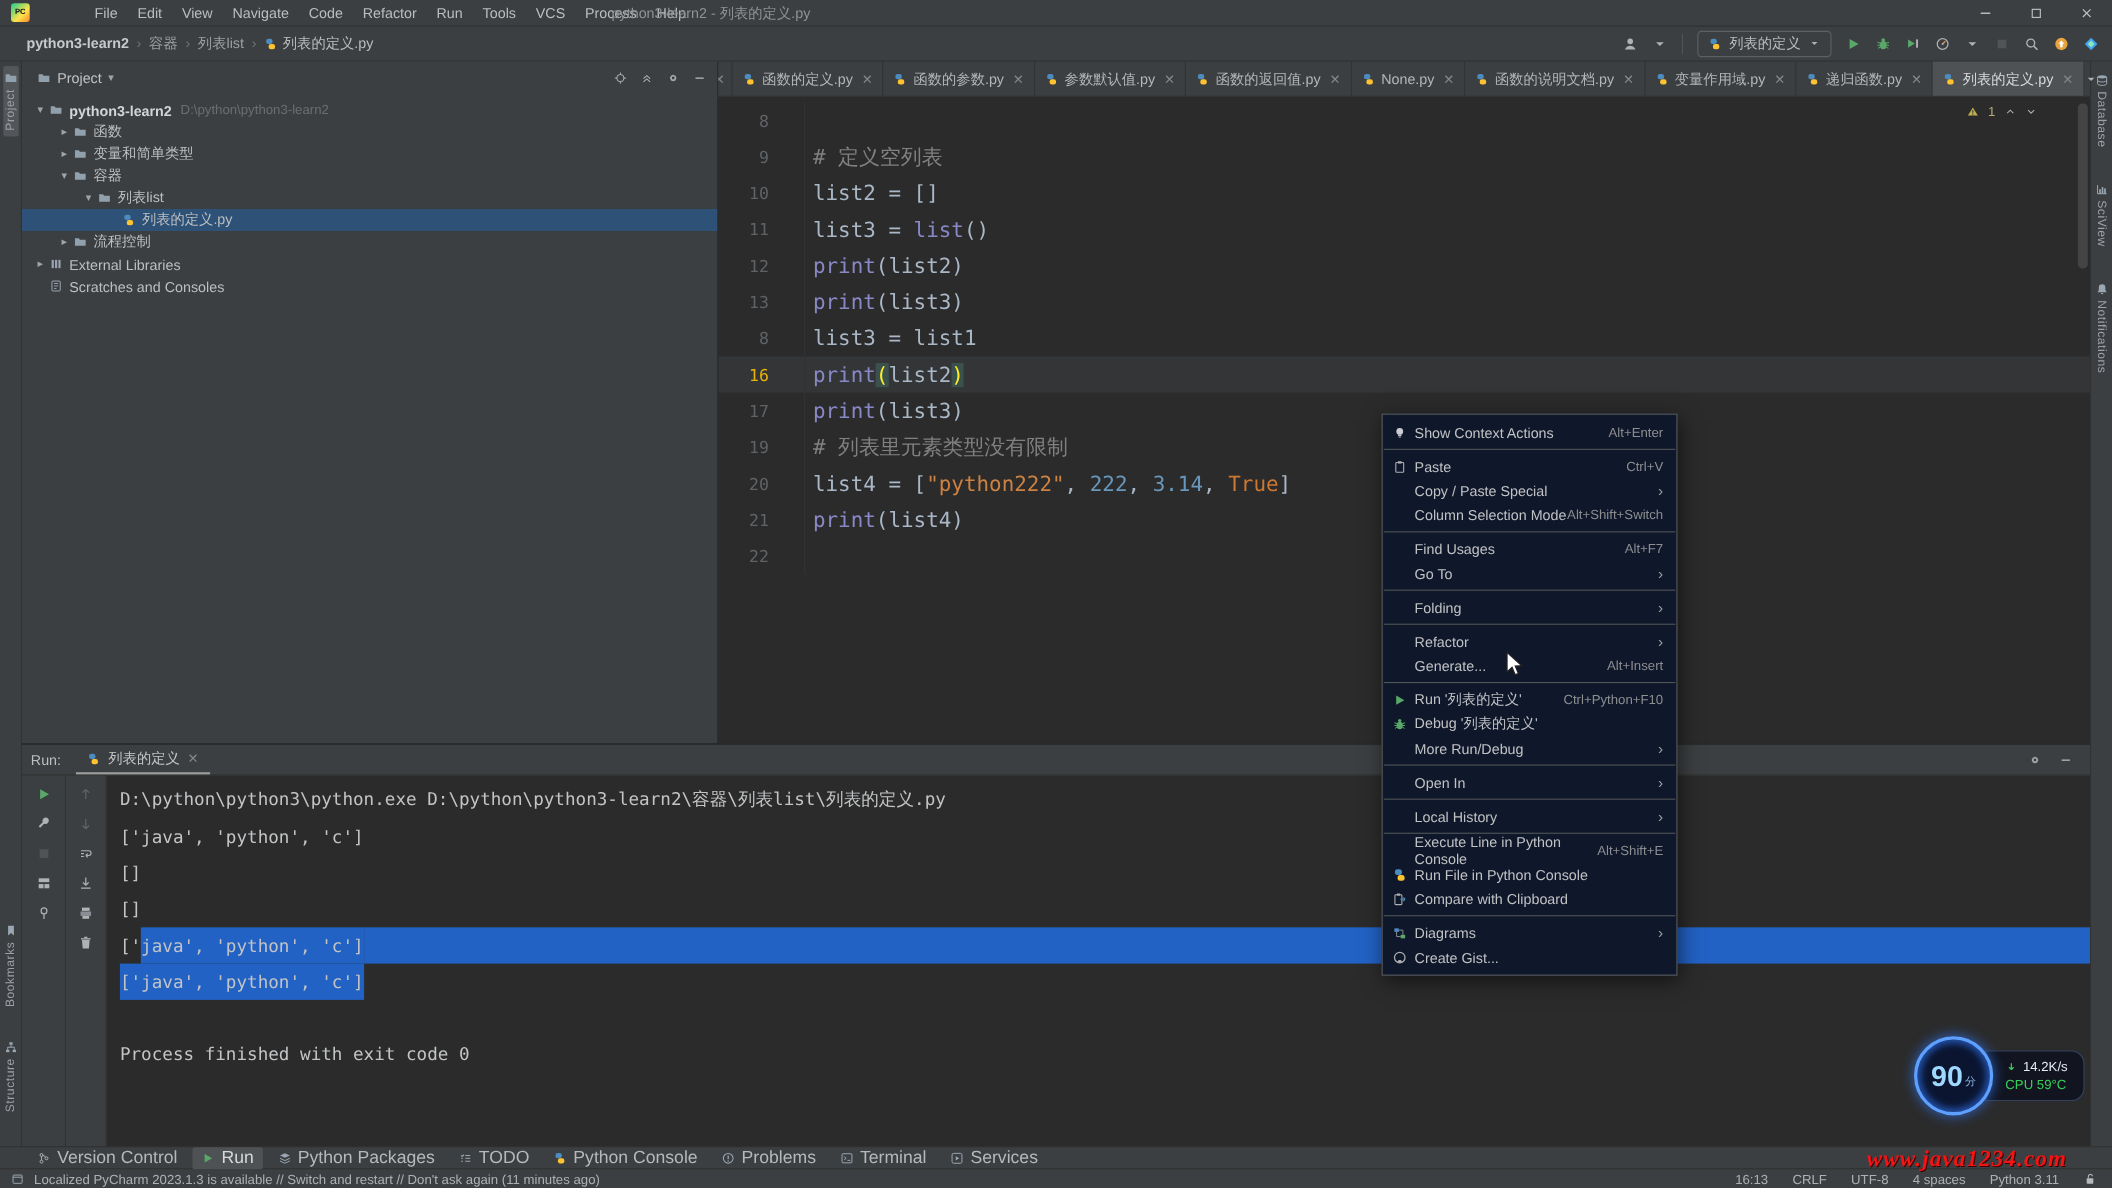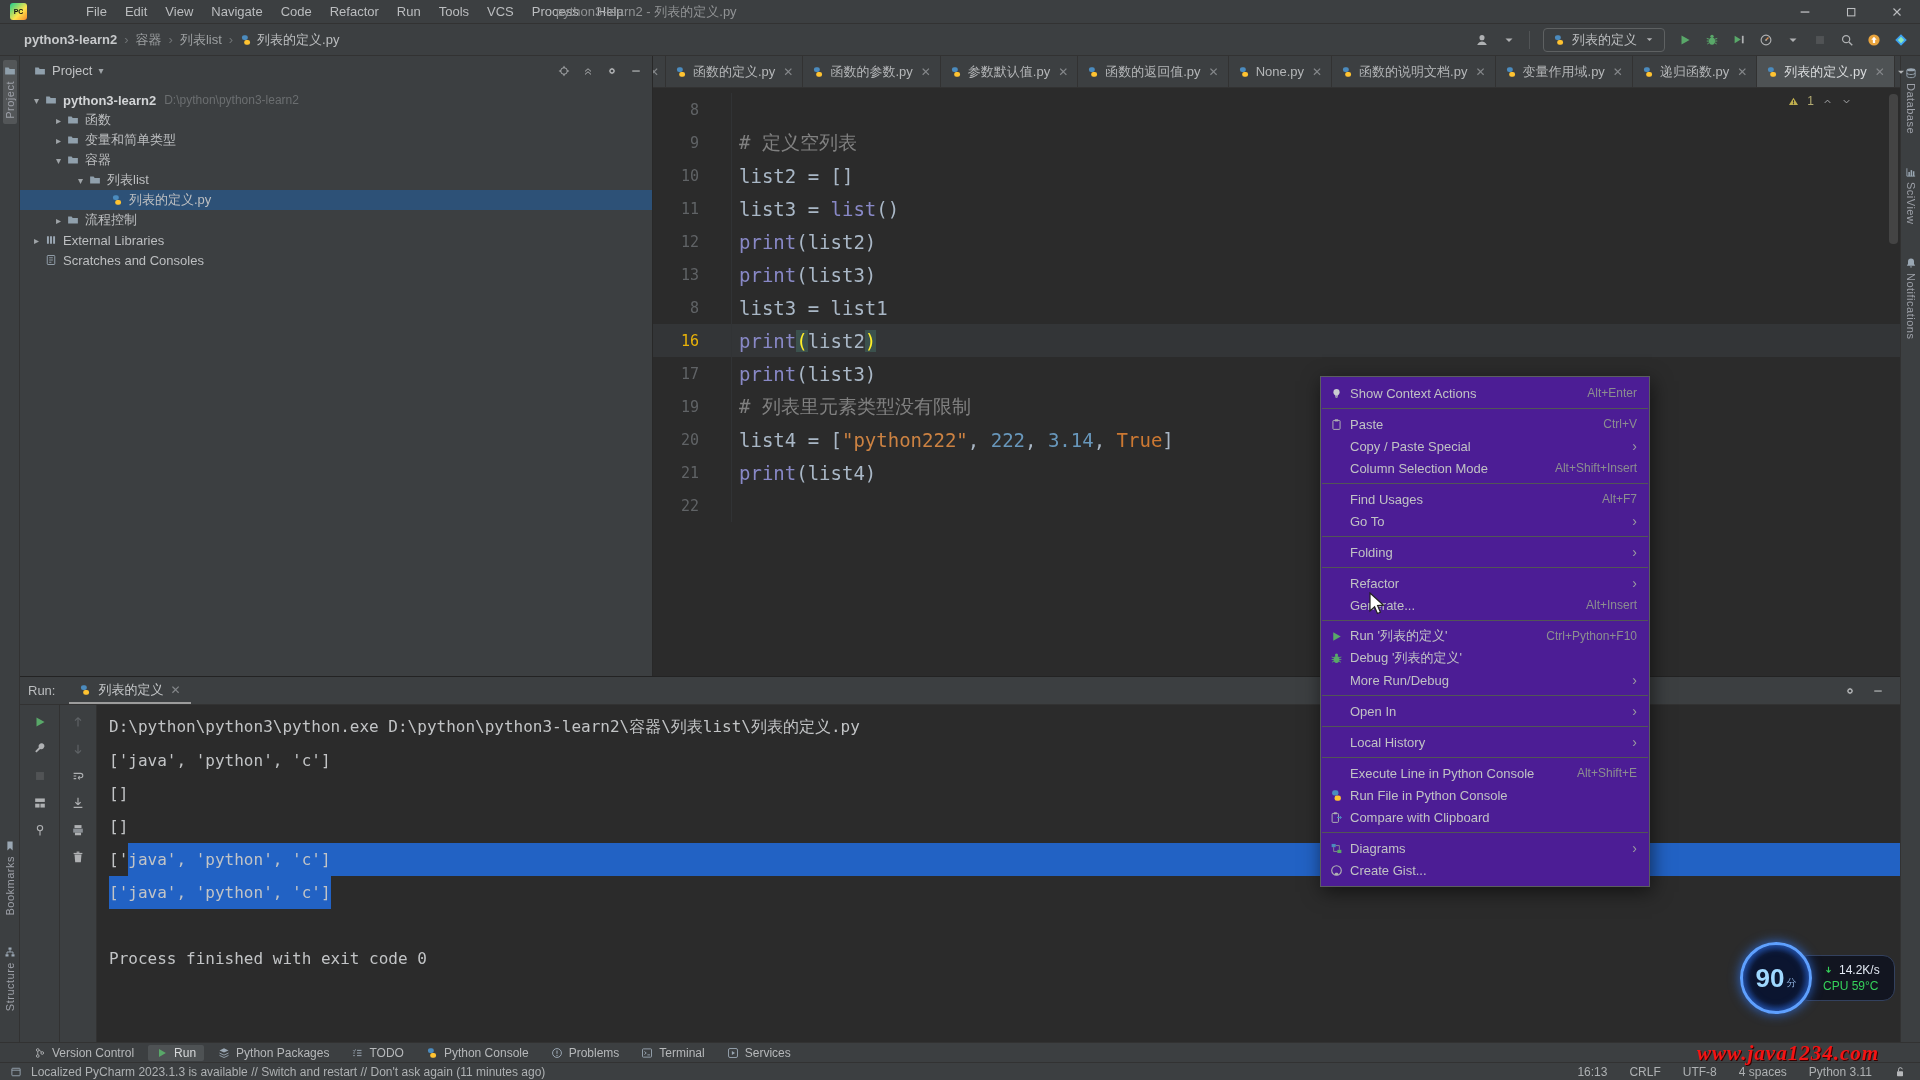--- a/index.html
+++ b/index.html
@@ -102,29 +102,29 @@
   .rcol{background:var(--panel);display:flex;flex-direction:column;align-items:center;gap:13px;padding-top:10px;border-right:1px solid var(--border);}
   .rcol.one{width:40px;}
   .rcol.two{width:37px;}
   .console{flex:1;padding:6px 0 0 12px;font-family:"DejaVu Sans Mono",monospace;font-size:16px;min-width:0;}
   .out-line{height:33px;display:flex;align-items:stretch;white-space:pre;color:#c2c4c6;}
   .out-line span{display:flex;align-items:center;}
   .out-line .sel{background:var(--output_selection);}
   .out-fill{flex:1;background:var(--output_selection);}
 
   
-  .bottombar{height:20px;background:var(--panel);border-top:1px solid var(--border);display:flex;align-items:center;gap:6px;padding-left:26px;font-size:12px;color:#b6b8ba;}
+  .bottombar{height:20px;background:var(--panel);border-top:1px solid var(--border);display:flex;align-items:center;gap:6px;padding-left:26px;font-size:16px;color:#b6b8ba;}
   .bb-item{display:flex;align-items:center;gap:6px;padding:1px 8px;border-radius:2px;}
   .bb-item.active{background:var(--tab_active);color:#d6d8da;}
   .statusbar{height:18px;background:var(--panel);border-top:1px solid var(--border);display:flex;align-items:center;padding:0 14px 0 10px;font-size:12px;color:#aeb1b3;}
   .sb-msg{margin-left:9px;}
   .sb-right{margin-left:auto;display:flex;align-items:center;gap:22px;}
 
   
-  .ctx{position:absolute;left:1320px;top:376px;width:330px;background:#4c1d95;border:1px solid #5b5e5f;
+  .ctx{position:absolute;left:1256px;top:376px;width:269px;background:#0f172a;border:1px solid #5b5e5f;
        box-shadow:2px 5px 18px rgba(0,0,0,.55);padding:5px 0;z-index:50;}
   .ctx-item{height:22px;display:flex;align-items:center;padding:0 12px 0 9px;color:#c0c2c4;}
   .ctx-ico{width:20px;flex:none;display:flex;}
   .ctx-ico svg{width:13px;height:13px;}
   .ctx-short{margin-left:auto;color:#8c8e90;font-size:12px;}
   .ctx-arrow{margin-left:auto;color:#9b9da0;font-size:14px;line-height:1;}
   .ctx-sep{height:1px;background:#525556;margin:4px 1px;}
 
   
   .cursor{position:absolute;left:1368px;top:592px;z-index:70;}
@@ -891,21 +891,21 @@
         <span class="ctx-short">Ctrl+V</span>
       </div>
       <div class="ctx-item">
         <span class="ctx-ico"></span>
         <span>Copy / Paste Special</span>
         <span class="ctx-arrow">›</span>
       </div>
       <div class="ctx-item">
         <span class="ctx-ico"></span>
         <span>Column Selection Mode</span>
-        <span class="ctx-short">Alt+Shift+Insert</span>
+        <span class="ctx-short">Alt+Shift+Switch</span>
       </div>
       <div class="ctx-sep"></div>
       <div class="ctx-item">
         <span class="ctx-ico"></span>
         <span>Find Usages</span>
         <span class="ctx-short">Alt+F7</span>
       </div>
       <div class="ctx-item">
         <span class="ctx-ico"></span>
         <span>Go To</span>

